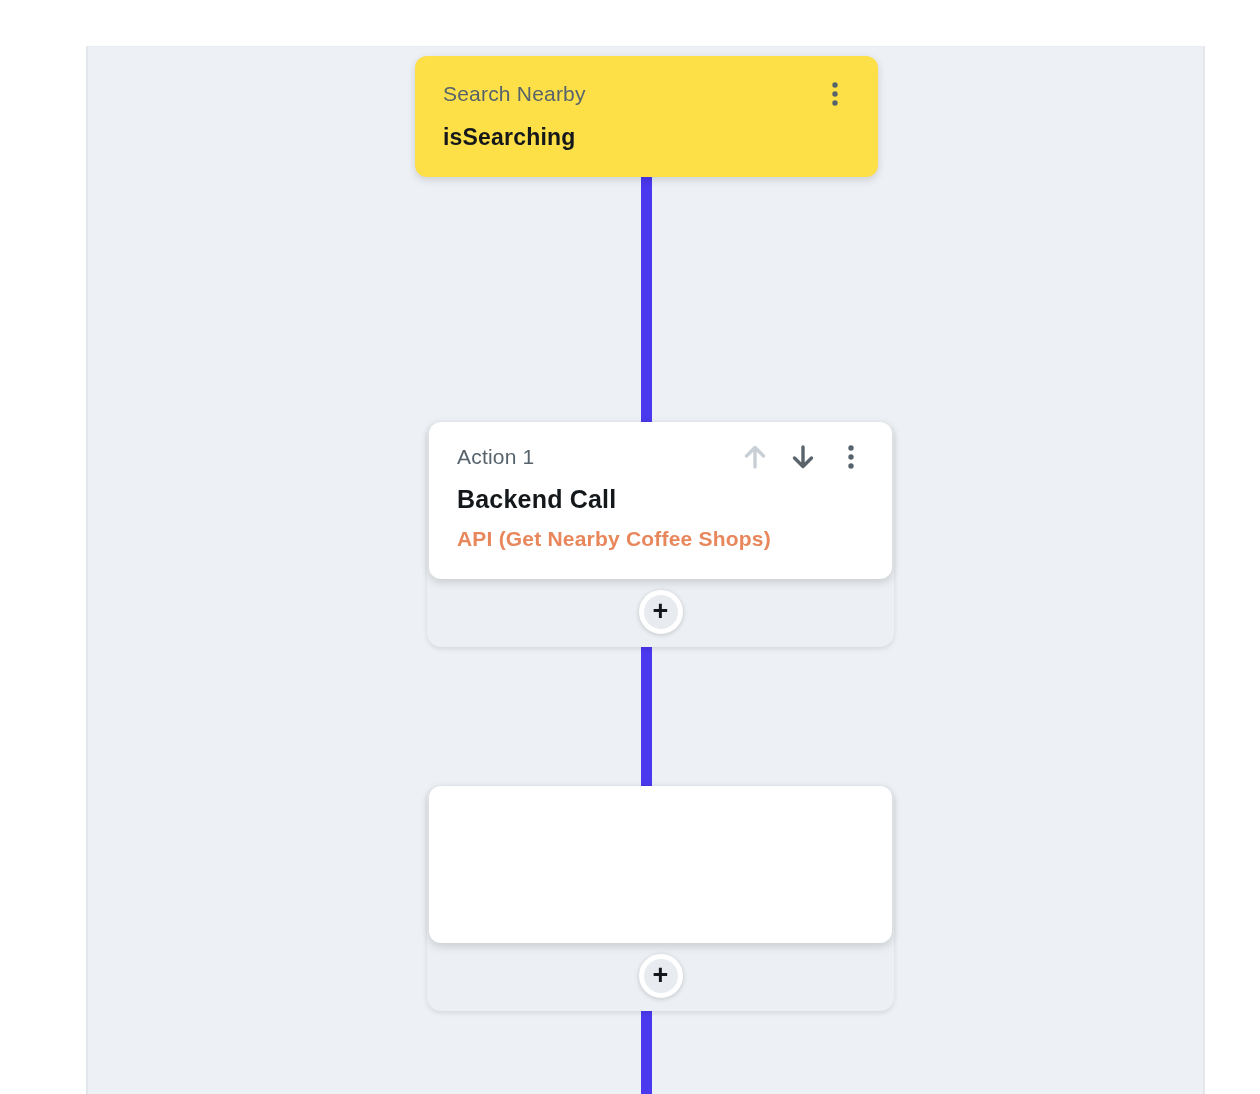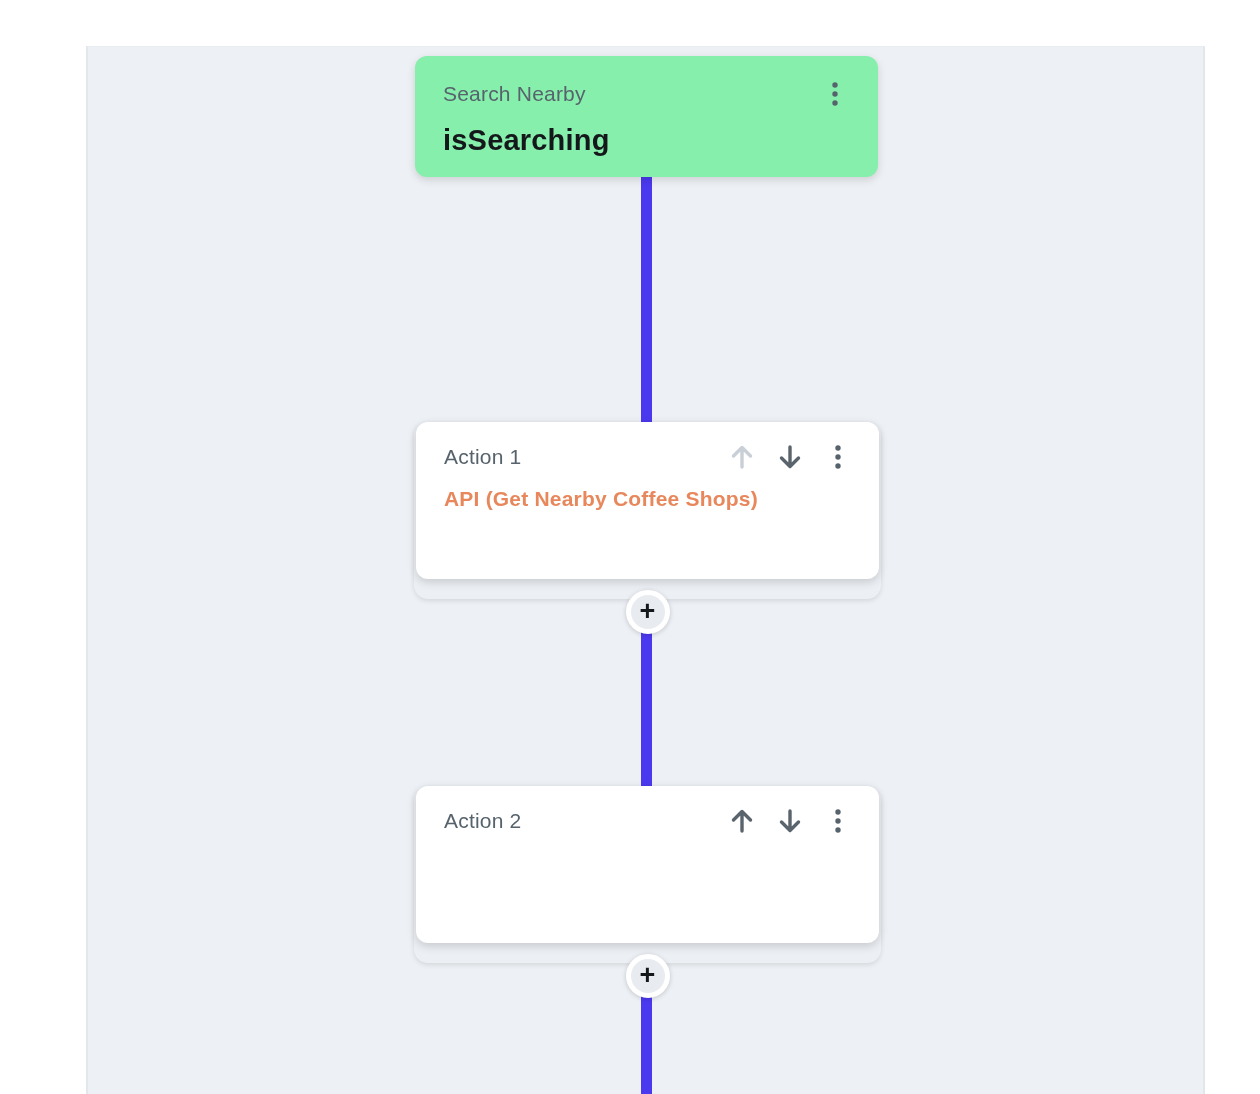--- a/index.html
+++ b/index.html
@@ -25,50 +25,50 @@
     position: absolute;
     left: 553px; top: 120px;
     width: 11px; height: 928px;
     z-index: 1;
   }
   
   .trigger-card {
     position: absolute;
     left: 327px; top: 9px;
     width: 463px; height: 121px;
-    background: #86efac;
+    background: #fde047;
     border-radius: 12px;
     box-shadow: 0 3px 8px rgba(0,0,0,0.14);
     z-index: 3;
     padding: 21px 28px 16px 28px;
   }
   .card-header-row {
     display: flex;
     align-items: center;
     justify-content: space-between;
     height: 34px;
   }
   .card-title {
     font-size: 21px;
     color: #57636c;
     font-weight: 400;
     letter-spacing: 0.2px;
   }
   .trigger-name {
     margin-top: 13px;
-    font-size: 29px;
+    font-size: 23px;
     font-weight: 700;
     color: #14181b;
     letter-spacing: 0.2px;
   }
   
   .action-node {
     position: absolute;
-    left: 326px;
-    width: 467px; height: 177px;
+    left: 339px;
+    width: 467px; height: 225px;
     z-index: 2;
   }
   .action-node .tray {
     position: absolute;
     inset: 0;
     background: #eceff3;
     border-radius: 14px;
     box-shadow: 0 2px 5px rgba(0,0,0,0.10);
   }
   .action-card {
@@ -173,52 +173,31 @@
           </button>
           <button class="icon-btn">
             <svg width="24" height="26" viewBox="0 0 24 26">
               <circle class="kebab-dot" cx="12" cy="4" r="2.7"></circle>
               <circle class="kebab-dot" cx="12" cy="13" r="2.7"></circle>
               <circle class="kebab-dot" cx="12" cy="22" r="2.7"></circle>
             </svg>
           </button>
         </span>
       </div>
+      <div class="action-name">Backend Call</div>
       <div class="action-subtitle">API (Get Nearby Coffee Shops)</div>
     </div>
     <button class="add-button">
       <span>+</span>
     </button>
   </div>
 
   <div class="action-node" style="top: 739px;">
     <div class="tray"></div>
     <div class="action-card">
-      <div class="card-header-row">
-        <span class="card-title">Action 2</span>
-        <span class="icon-group">
-          <button class="icon-btn">
-            <svg width="28" height="28" viewBox="0 0 28 28" fill="none">
-              <path class="arrow" d="M14 24 V5 M5.5 13 L14 4.5 L22.5 13" stroke-width="3.4" stroke-linecap="round" stroke-linejoin="round"></path>
-            </svg>
-          </button>
-          <button class="icon-btn">
-            <svg width="28" height="28" viewBox="0 0 28 28" fill="none">
-              <path class="arrow" d="M14 4 V23 M5.5 15 L14 23.5 L22.5 15" stroke-width="3.4" stroke-linecap="round" stroke-linejoin="round"></path>
-            </svg>
-          </button>
-          <button class="icon-btn">
-            <svg width="24" height="26" viewBox="0 0 24 26">
-              <circle class="kebab-dot" cx="12" cy="4" r="2.7"></circle>
-              <circle class="kebab-dot" cx="12" cy="13" r="2.7"></circle>
-              <circle class="kebab-dot" cx="12" cy="22" r="2.7"></circle>
-            </svg>
-          </button>
-        </span>
-      </div>
       <div class="action-subtitle"></div>
     </div>
     <button class="add-button">
       <span>+</span>
     </button>
   </div>
 
 </div>
 
 </body></html>

